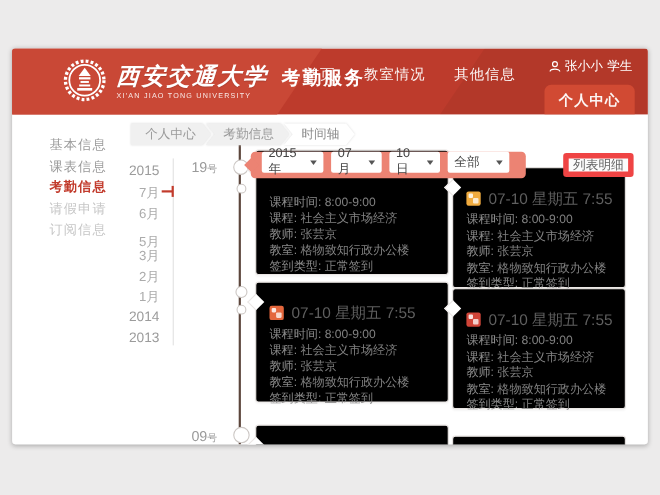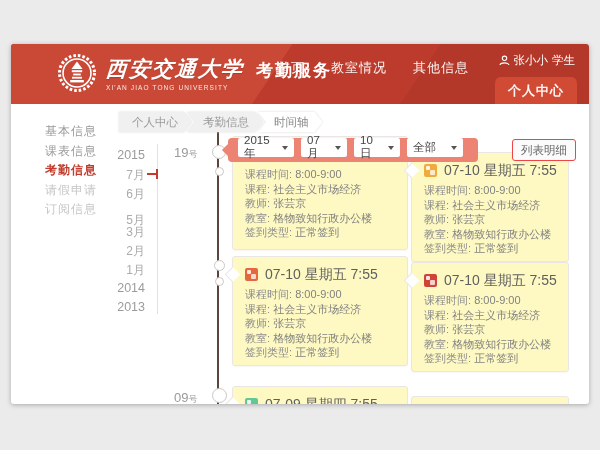--- a/index.html
+++ b/index.html
@@ -61,27 +61,27 @@
   .filterbar{position:absolute;left:217px;top:94px;width:250px;height:24px;background:#ec8373;
     border-radius:4px;display:flex;align-items:flex-start;gap:7px;padding-left:10px;box-sizing:border-box;z-index:30;}
   .filterbar::before{content:"";position:absolute;left:-4px;top:7px;width:10px;height:10px;background:#ec8373;
     transform:rotate(45deg);}
   .fselect{height:19px;background:#fff;border-radius:2px;display:flex;align-items:center;
     justify-content:space-between;padding:0 6px;font-size:11.5px;color:#444;cursor:pointer;box-sizing:border-box;}
   .fs-year{width:56px}.fs-month{width:46px}.fs-day{width:46px}.fs-type{width:56px}
   .caret{width:0;height:0;border-left:3.5px solid transparent;border-right:3.5px solid transparent;
     border-top:4.5px solid #555;margin-left:4px;}
   .list-btn{position:absolute;left:501px;top:95px;width:64px;height:22px;background:#fbfbfb;
-    border:1px solid #ef4444;border-radius:3px;font-size:11.5px;color:#666;z-index:30;cursor:pointer;
+    border:5px solid #ef4444;border-radius:3px;font-size:11.5px;color:#666;z-index:30;cursor:pointer;
     display:flex;align-items:center;justify-content:center;box-sizing:border-box;
     font-family:"Liberation Sans", sans-serif;}
 
   
-  .card{position:absolute;background:#fef9c3;border:1px solid #eae6e4;border-radius:3px;
-    box-shadow:0 1px 2px rgba(0,0,0,.04);box-sizing:border-box;padding:8px 12px 6px;z-index:10;}
+  .card{position:absolute;background:#000000;border:1px solid #eae6e4;border-radius:3px;
+    box-shadow:0 1px 2px rgba(0,0,0,.04);box-sizing:border-box;padding:18px 12px 6px;z-index:10;}
   .card.has-arrow::before{content:"";position:absolute;left:-6px;top:12px;width:10px;height:10px;background:#fff;
     border-left:1px solid #eae6e4;border-bottom:1px solid #eae6e4;transform:rotate(45deg);}
   .card-head{height:19px;line-height:19px;font-size:14px;color:#5f5f5f;margin-bottom:3px;
     display:flex;align-items:center;white-space:nowrap;}
   .stamp{display:inline-block;width:13px;height:13px;border-radius:2px;margin-right:7px;position:relative;flex:0 0 auto;}
   .stamp::before{content:"";position:absolute;left:2px;top:2px;width:4px;height:4px;background:rgba(255,255,255,.85);border-radius:1px;}
   .stamp::after{content:"";position:absolute;right:2px;bottom:2px;width:5px;height:5px;background:rgba(255,255,255,.75);border-radius:1px;}
   .crow{font-size:11px;color:#8c8c8c;line-height:14.5px;white-space:nowrap;}
   .crow .lbl{color:#8c8c8c;}
   .crow .val{color:#818181;}

